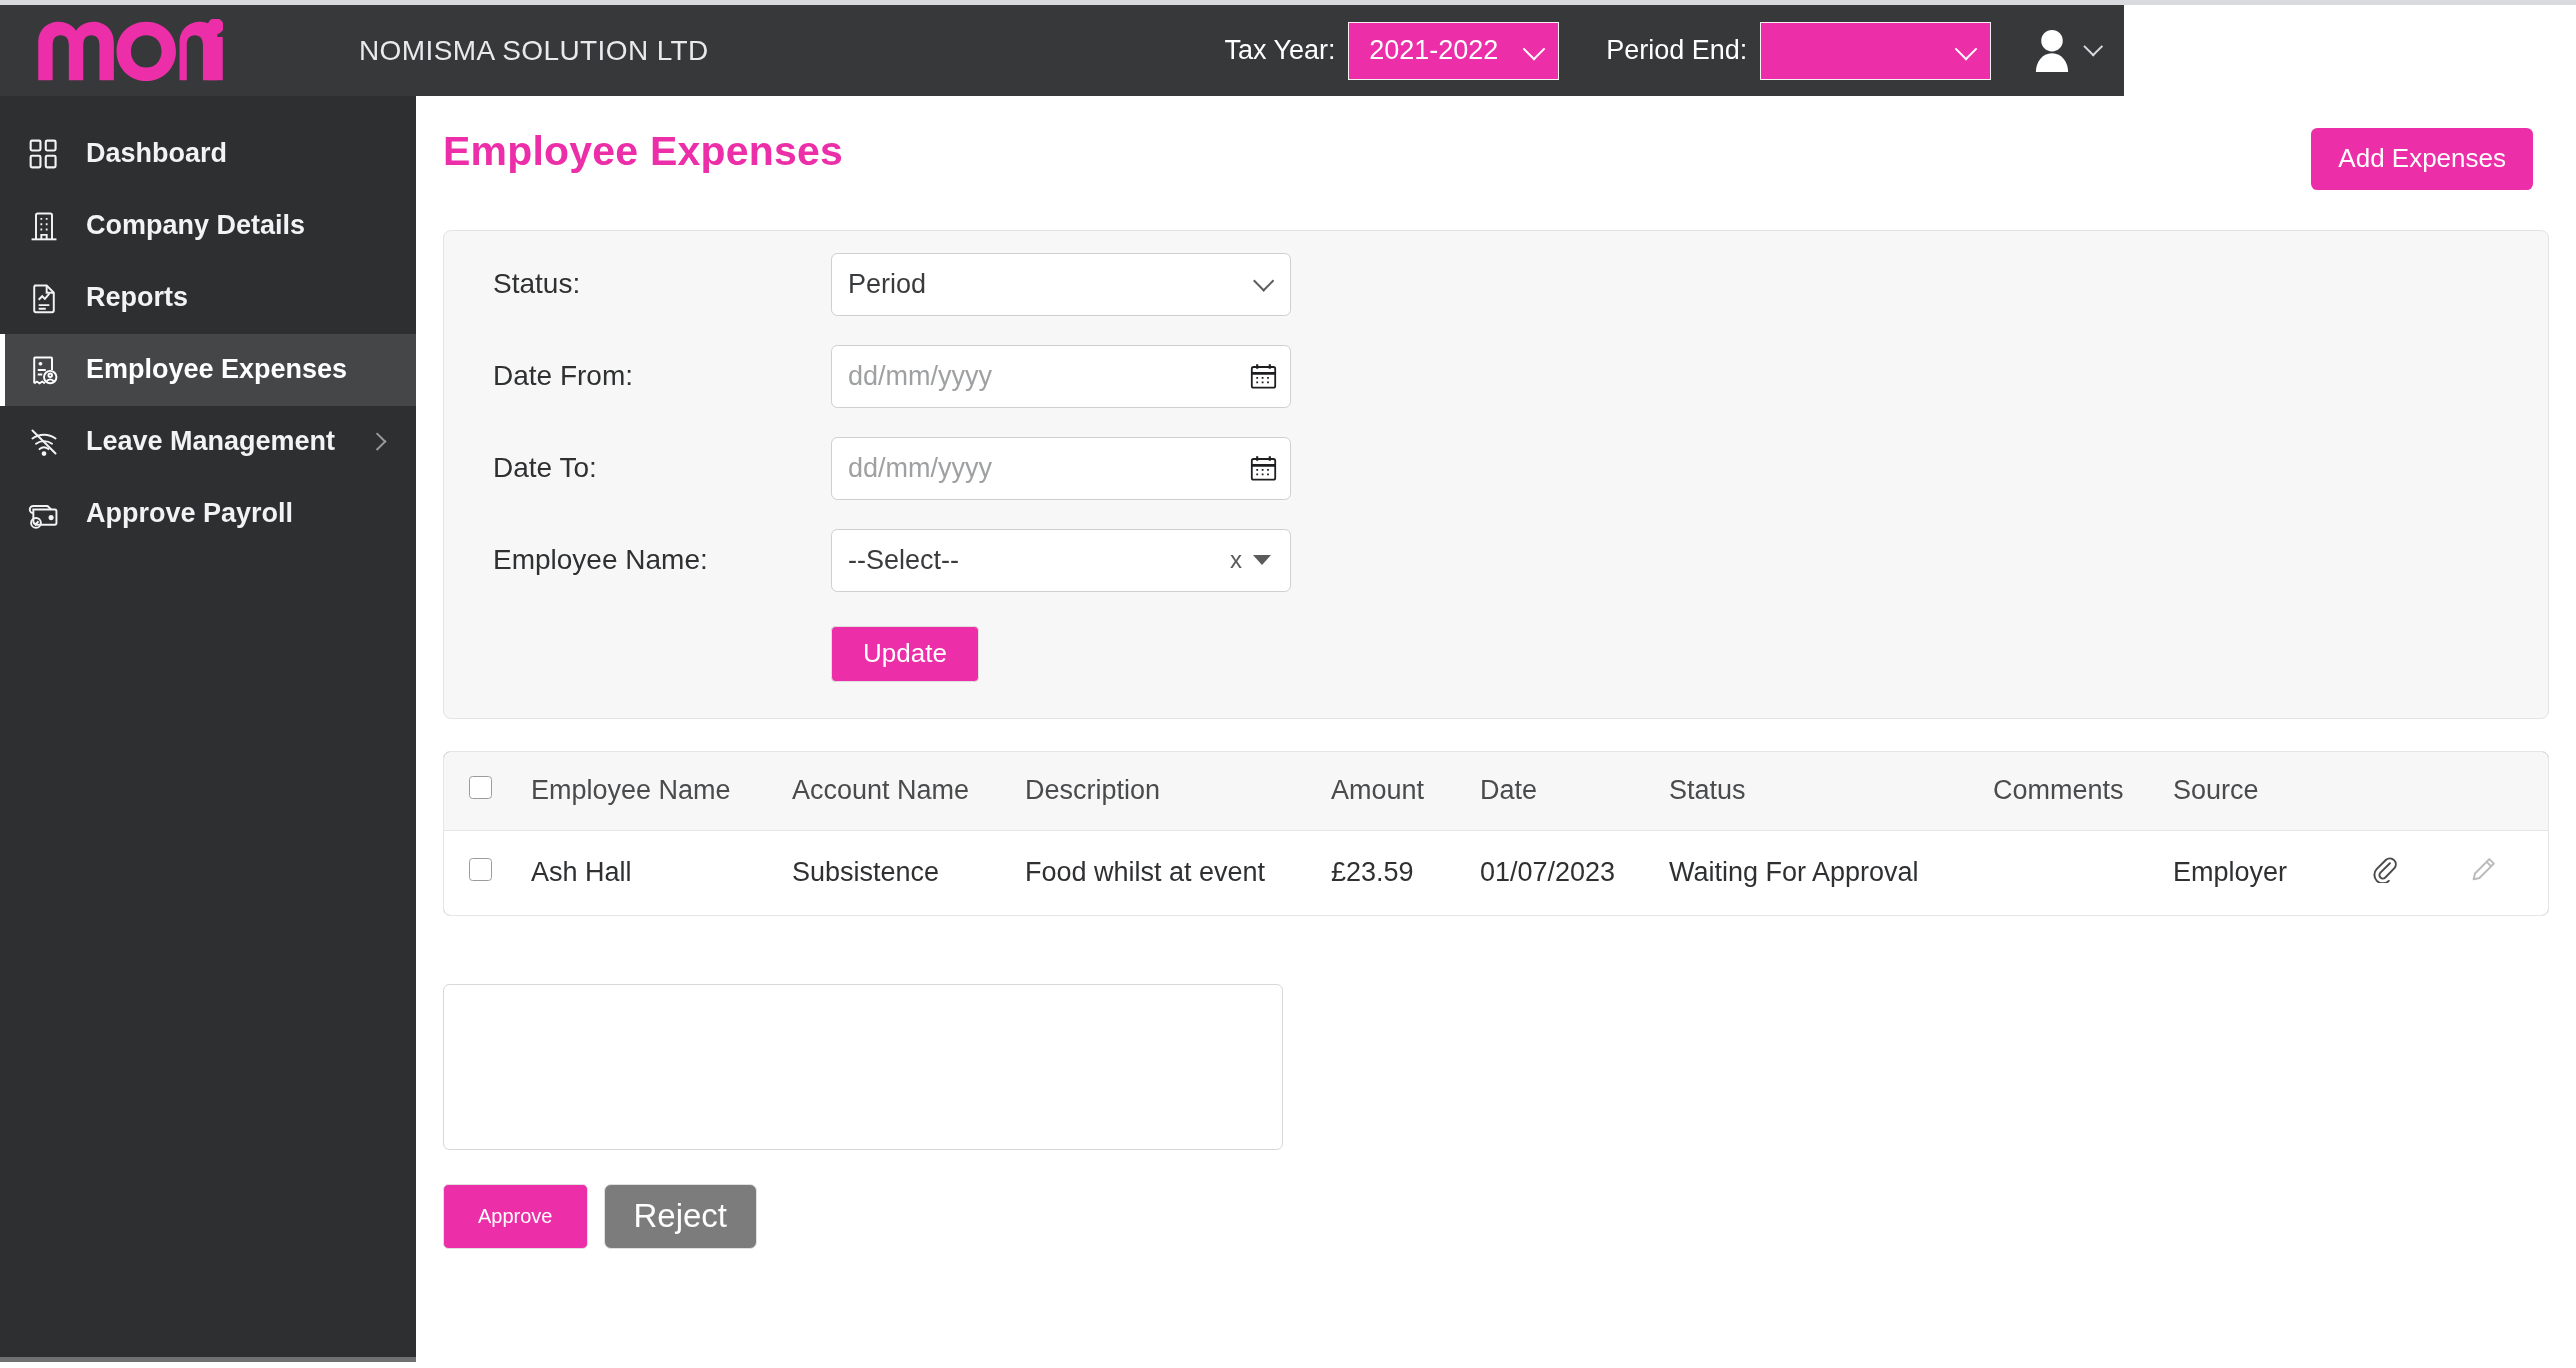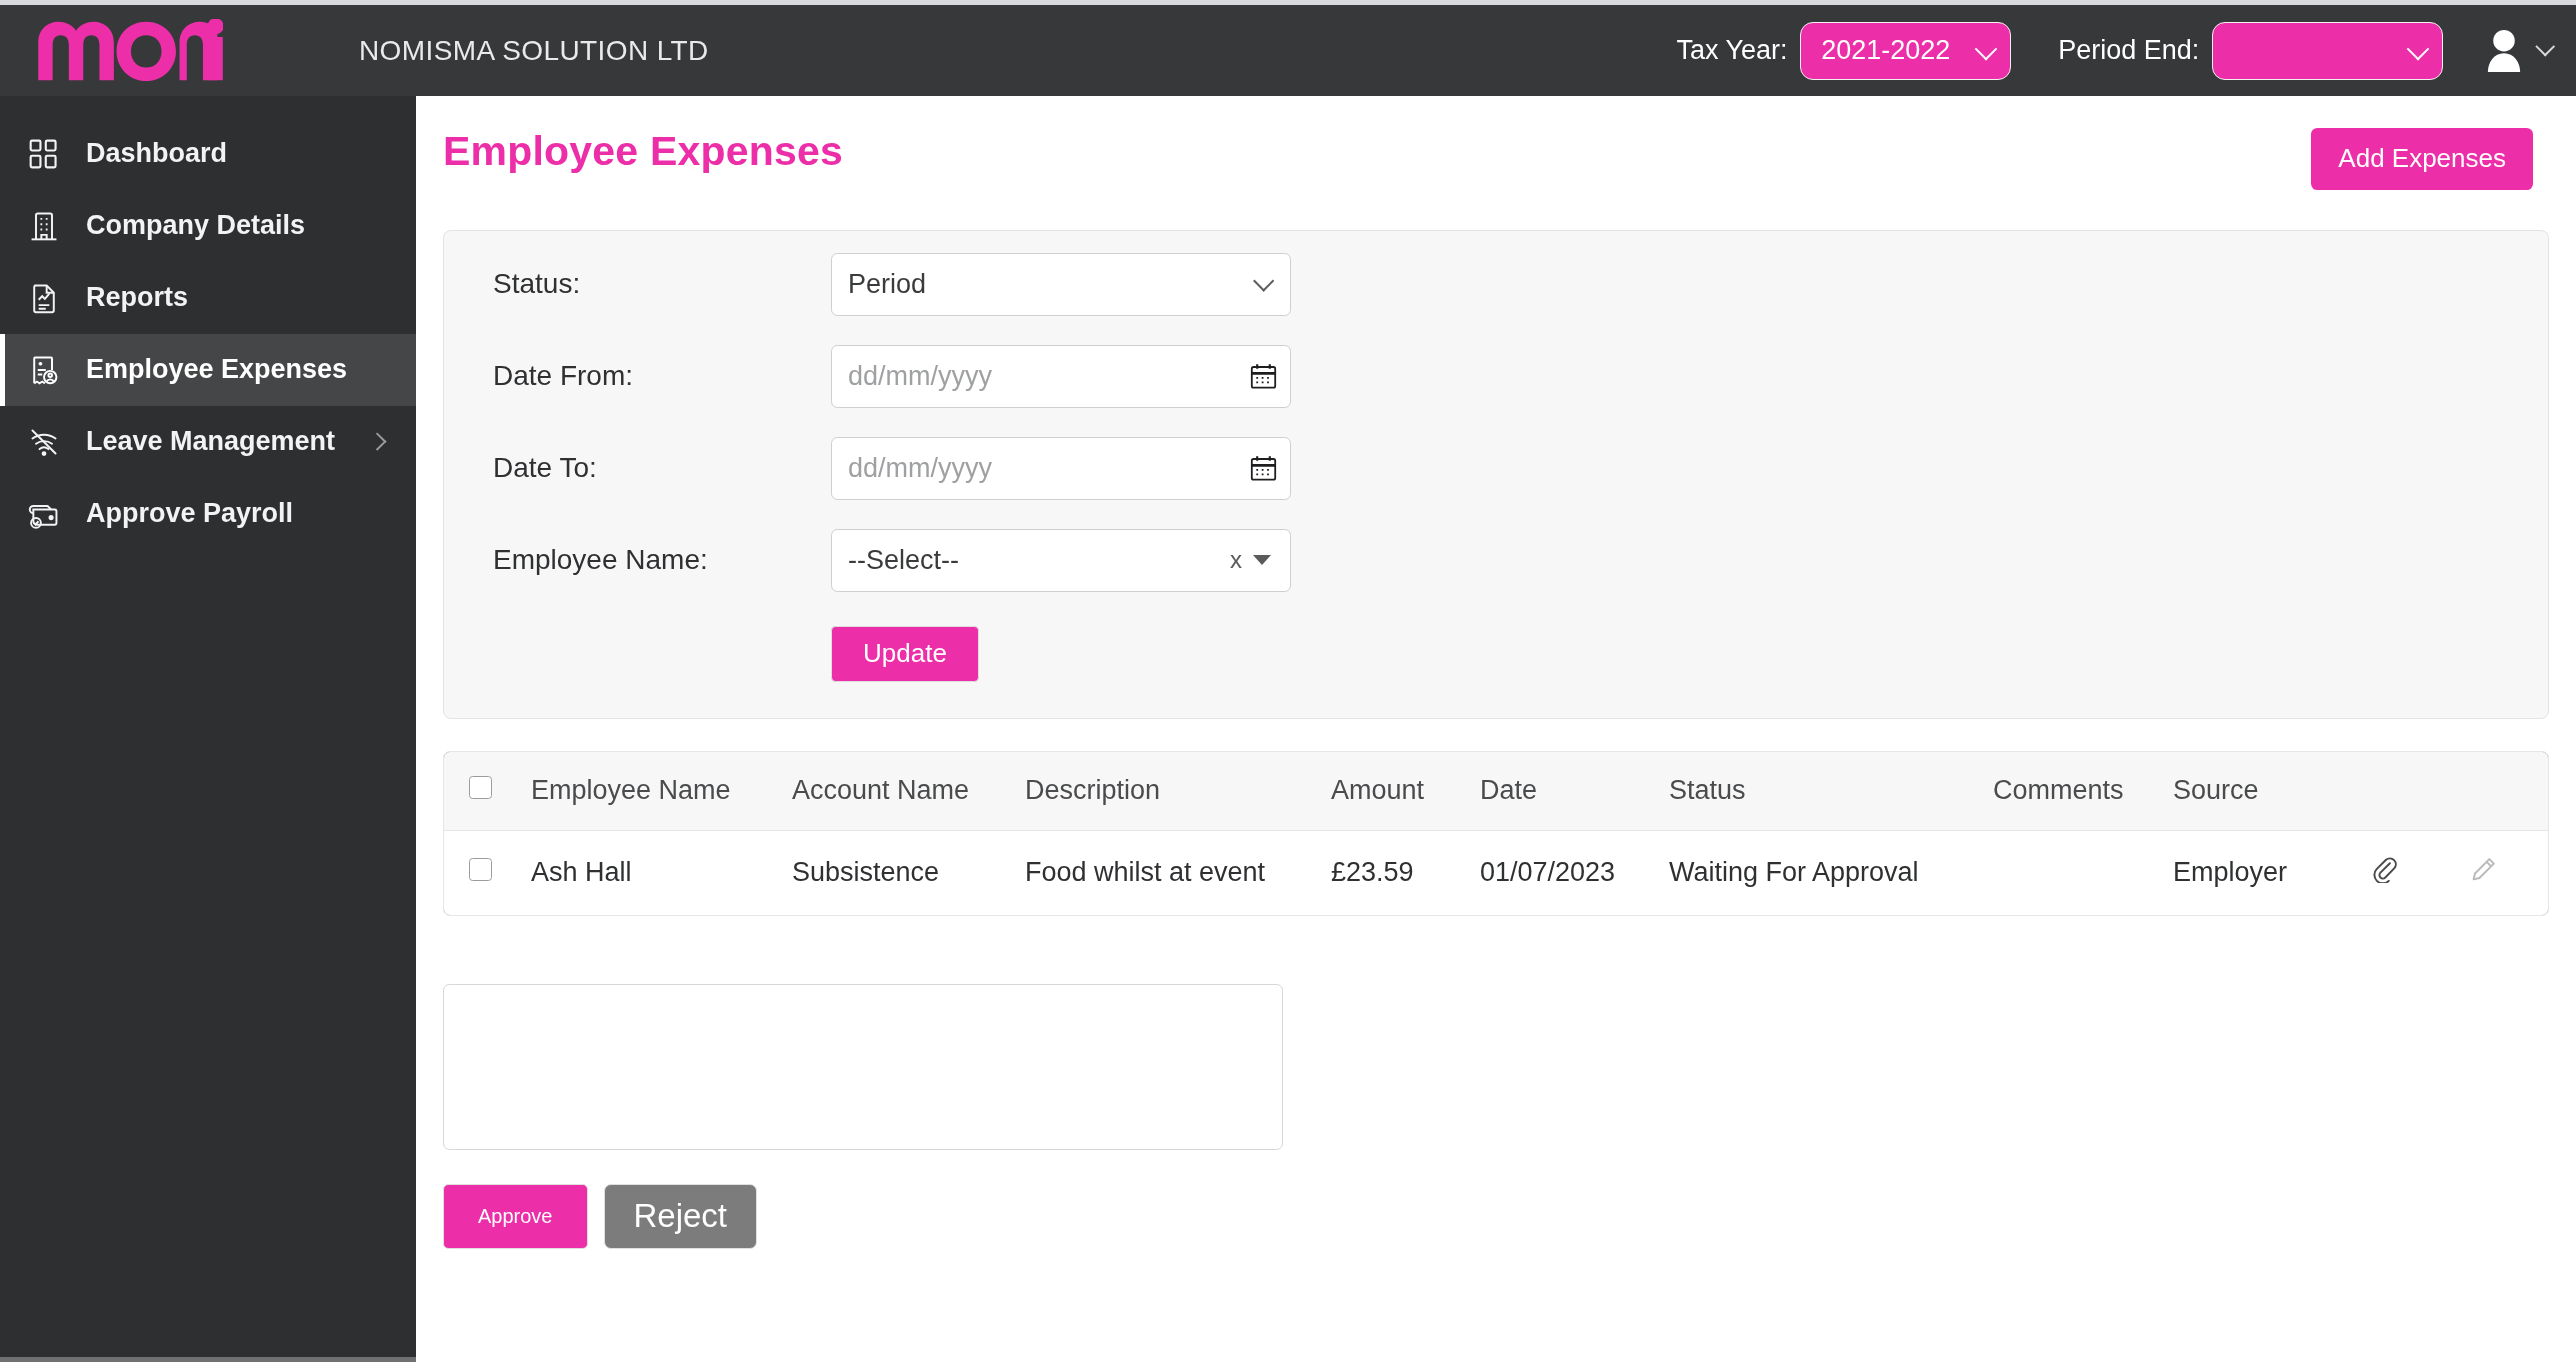--- a/index.html
+++ b/index.html
@@ -12,21 +12,21 @@
   .viewport { position: relative; width: 2576px; height: 1368px; background: #fff; }
 
   
   .top-strip {
     position: absolute; top: 0; left: 0; width: 2576px; height: 5.4px;
     background: #d8dade;
   }
 
   
   .header {
-    position: absolute; top: 5.4px; left: 0; width: 2576px; height: 91px;
+    position: absolute; top: 5.4px; left: 0; width: 2124px; height: 91px;
     background: #37383a;
     display: flex; align-items: center;
   }
   .logo {
     margin-left: 38px; width: 189px; height: 65px;
     display: flex; align-items: center;
   }
   .logo svg { display: block; }
   .company-name {
     margin-left: 132px;
@@ -38,21 +38,21 @@
     display: flex; align-items: center; gap: 0;
   }
   .hdr-label {
     color: #ffffff; font-size: 27px; font-weight: 400; white-space: nowrap;
     margin-right: 12.6px;
   }
   .pink-select {
     position: relative;
     background: #ec2fa8;
     border: 1.8px solid #f3f3f3;
-    border-radius: 13px;
+    border-radius: 0;
     height: 58px;
     display: flex; align-items: center;
     padding: 0 47px 0 20px;
     cursor: pointer;
   }
   .pink-select .ps-val {
     color: #ffffff; font-size: 27px; white-space: nowrap;
   }
   .pink-select .ps-chev {
     position: absolute; right: 16px; top: 50%; transform: translateY(-58%);

